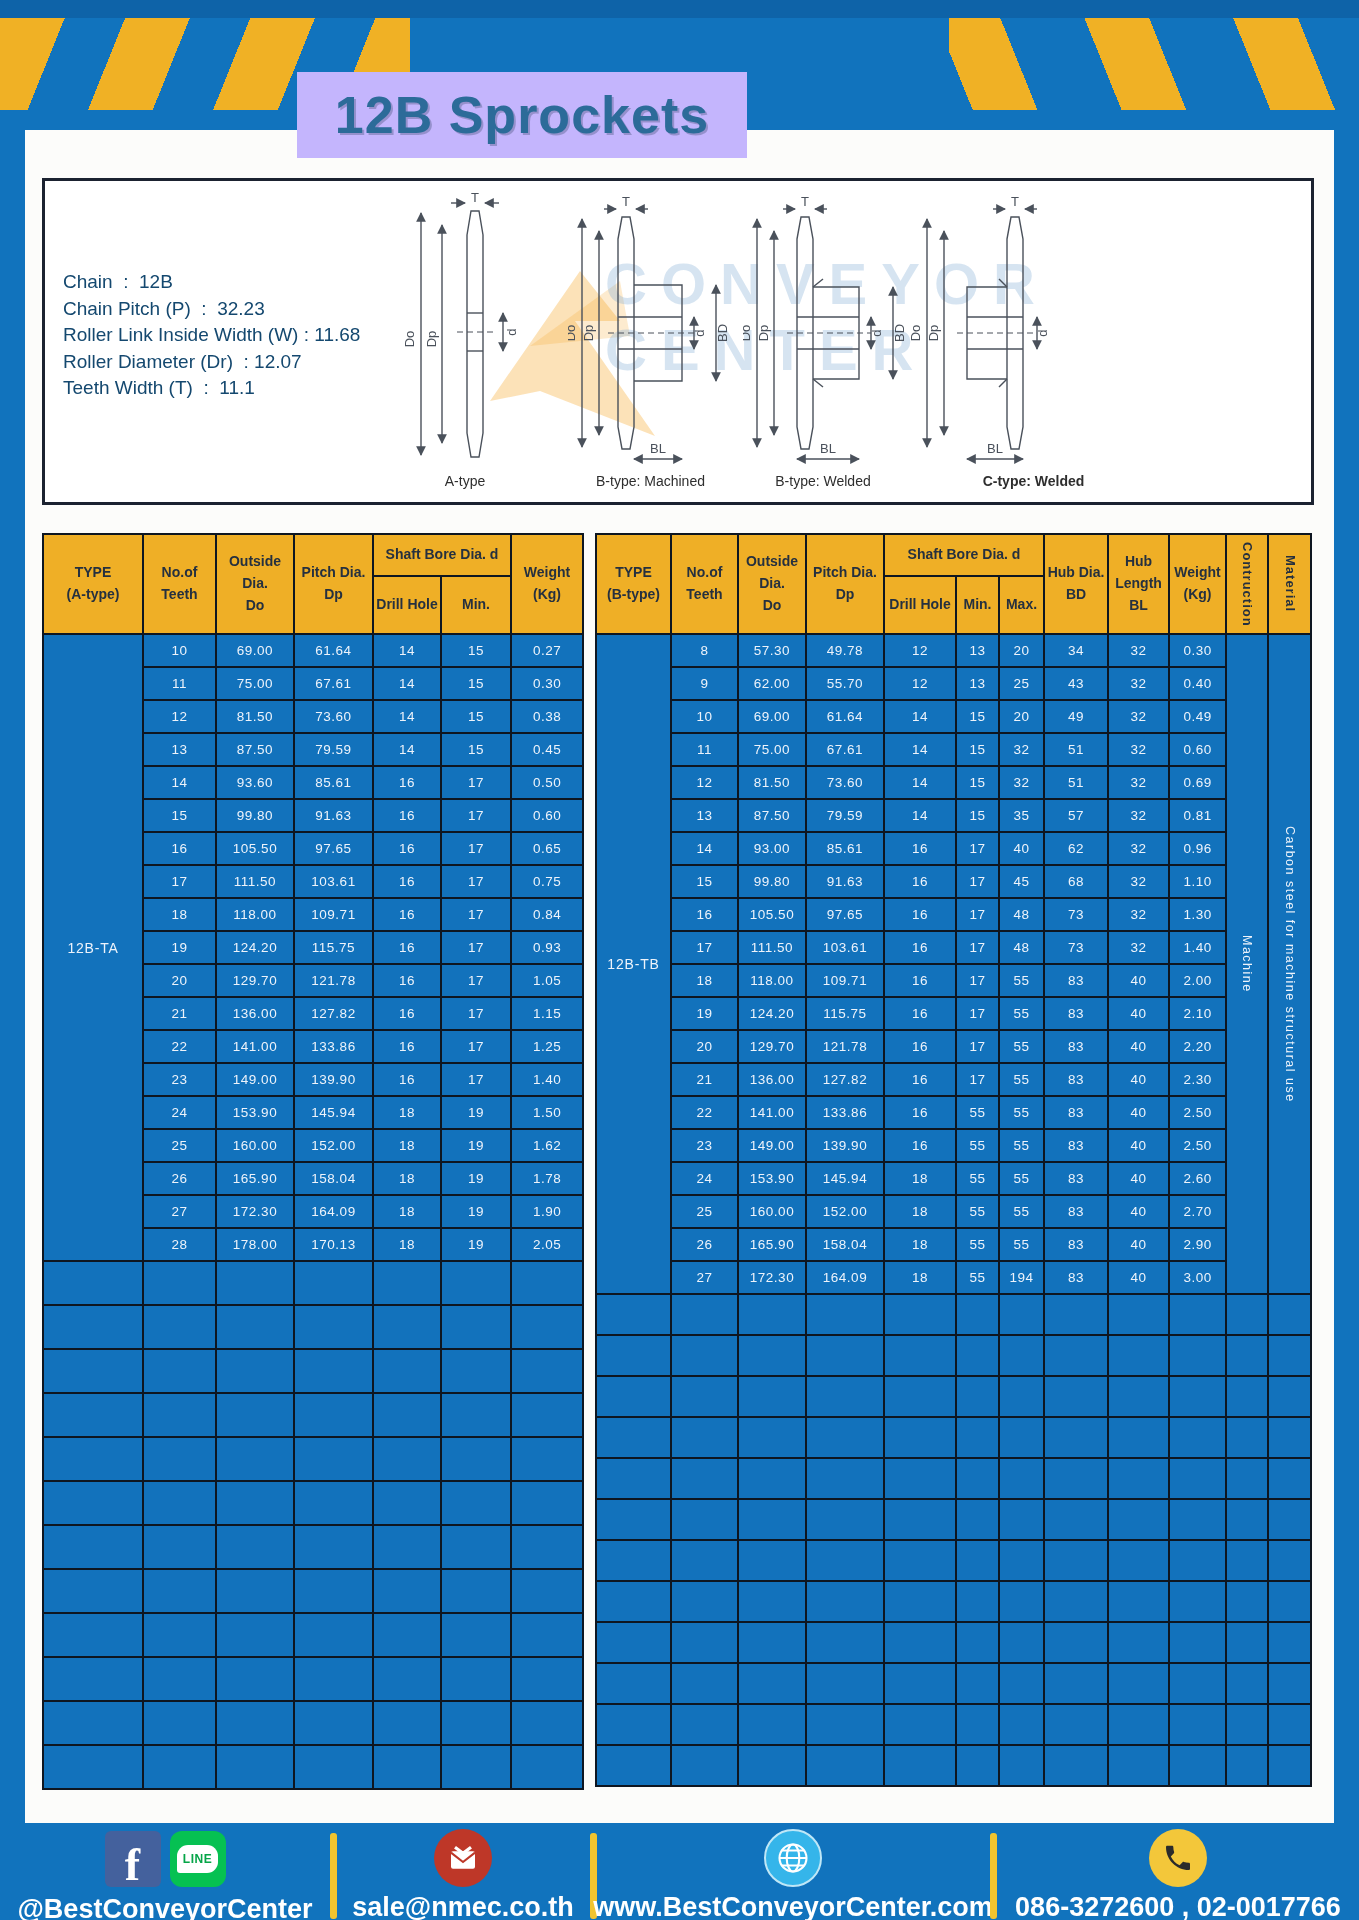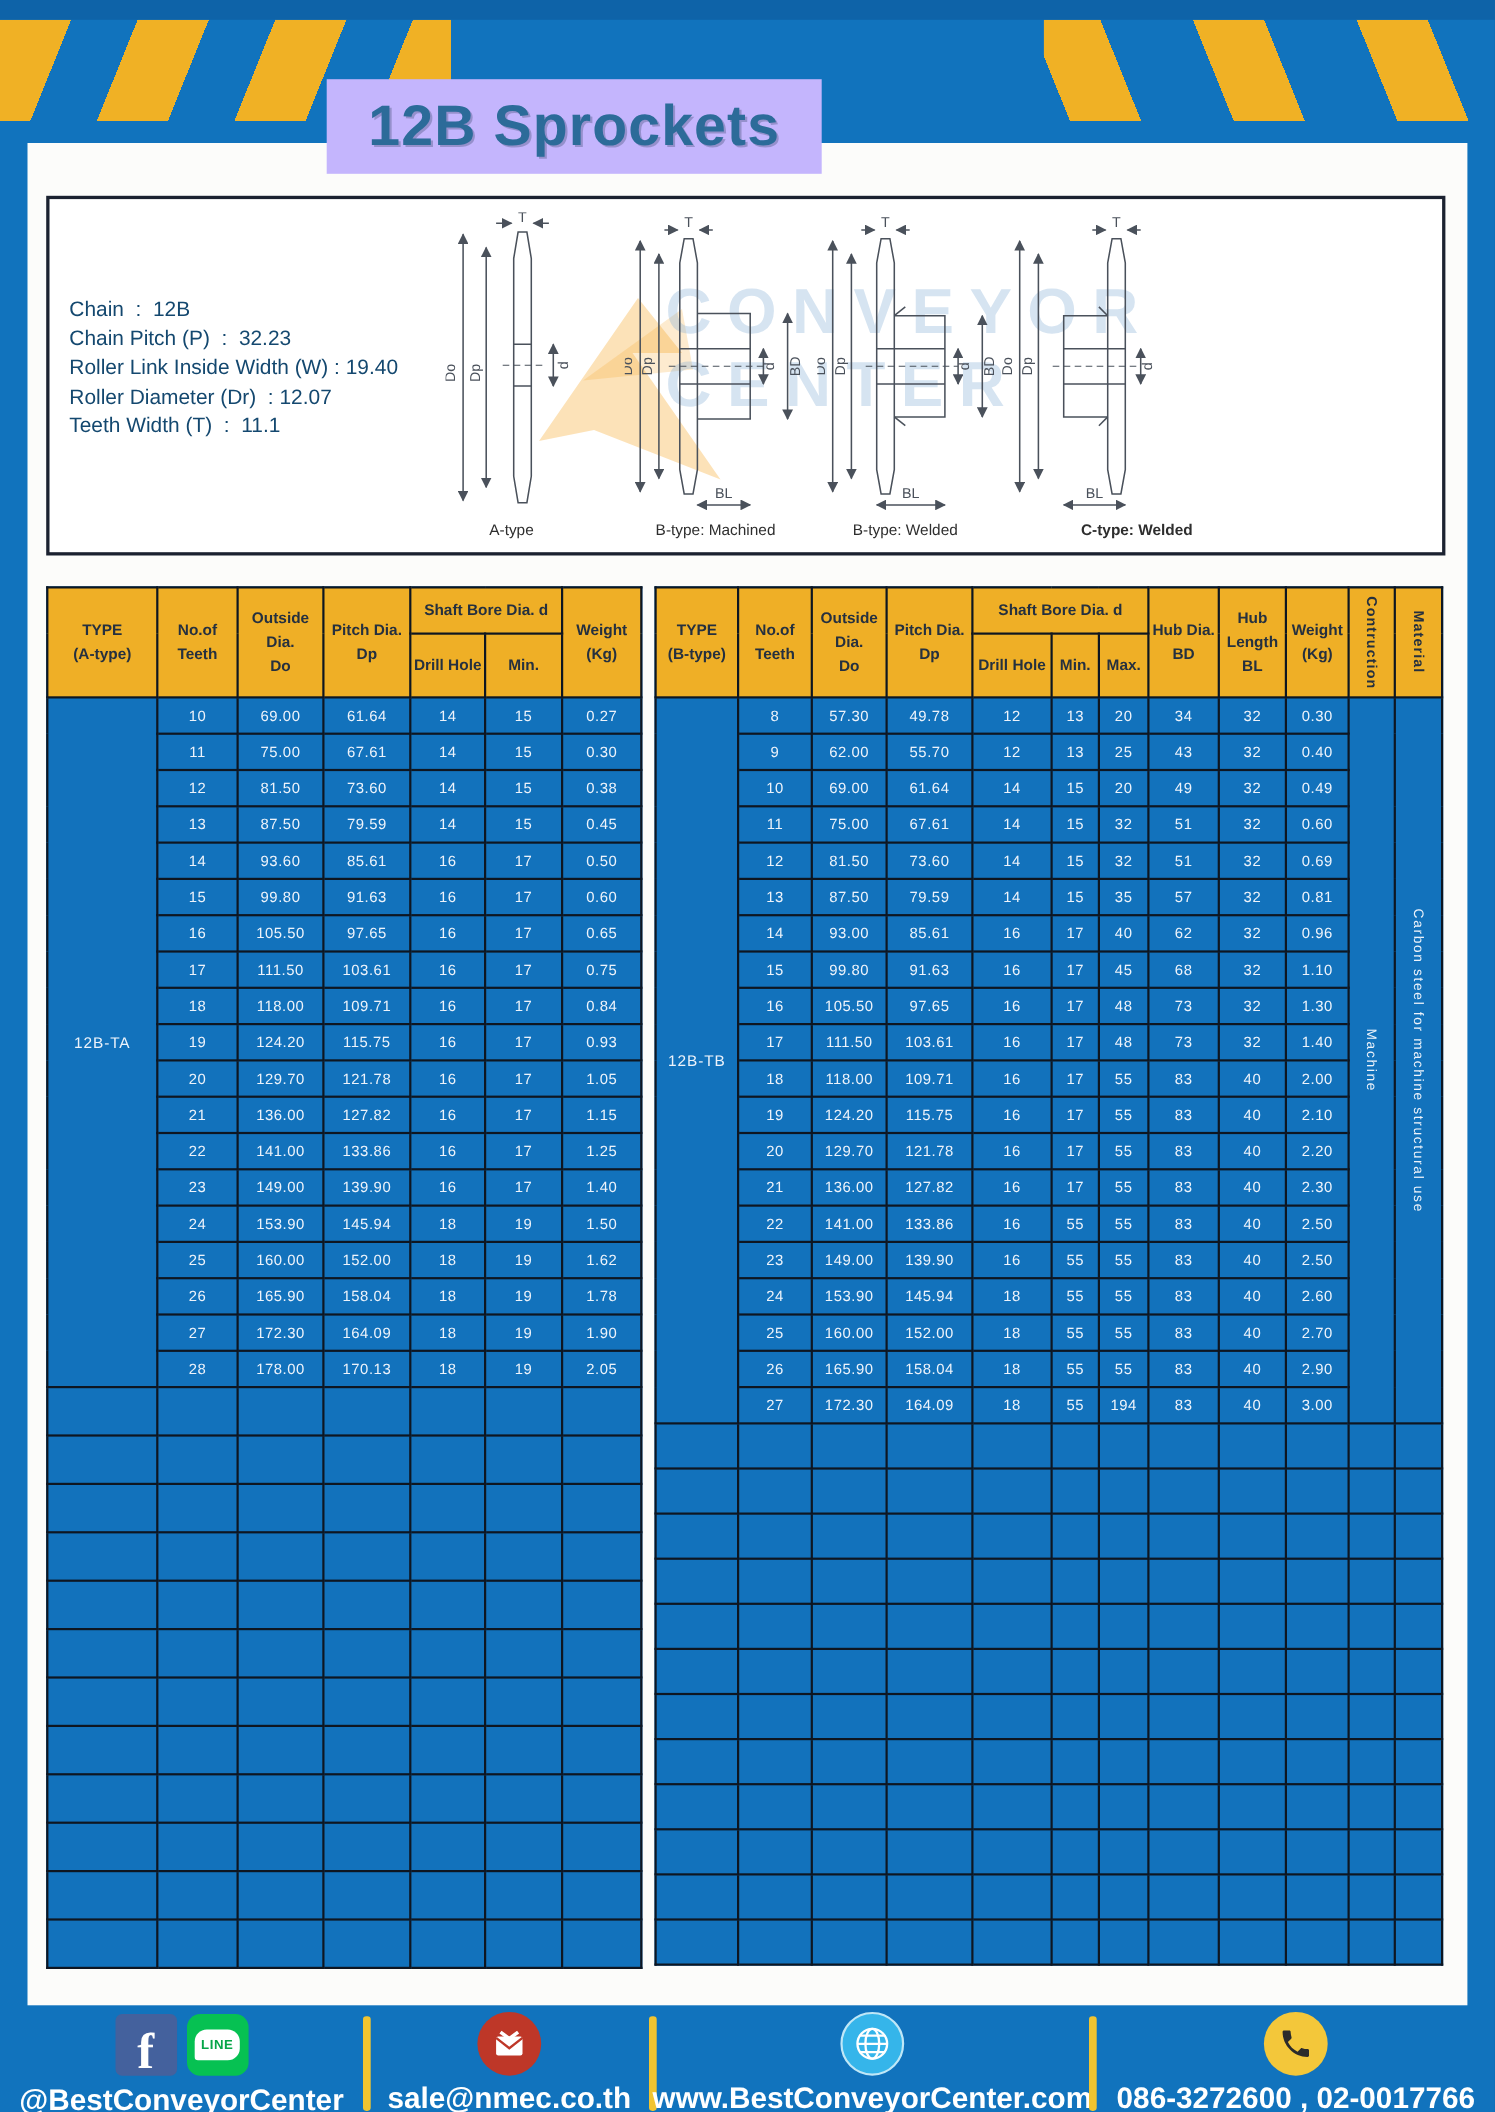--- a/index.html
+++ b/index.html
@@ -108,21 +108,21 @@
       </svg>
     </div>
     <div class="wm-text">
       <div>CONVEYOR</div>
       <div>CENTER</div>
     </div>
 
     <div class="spec-lines">
       <div>Chain  :  12B</div>
       <div>Chain Pitch (P)  :  32.23</div>
-      <div>Roller Link Inside Width (W) : 19.40</div>
+      <div>Roller Link Inside Width (W) : 11.68</div>
       <div>Roller Diameter (Dr)  : 12.07</div>
       <div>Teeth Width (T)  :  11.1</div>
     </div>
 
     <svg class="diag" style="left:360px;" width="120" height="278" viewBox="0 0 120 278">
       <path d="M62 42 L66 18 L74 18 L78 42 V240 L74 264 L66 264 L62 240 Z"></path>
       <line x1="62" y1="120" x2="78" y2="120"></line>
       <line x1="62" y1="158" x2="78" y2="158"></line>
       <line class="dash" x1="52" y1="139" x2="90" y2="139"></line>
       <line x1="46" y1="10" x2="60" y2="10" marker-end="url(#arr)"></line>

